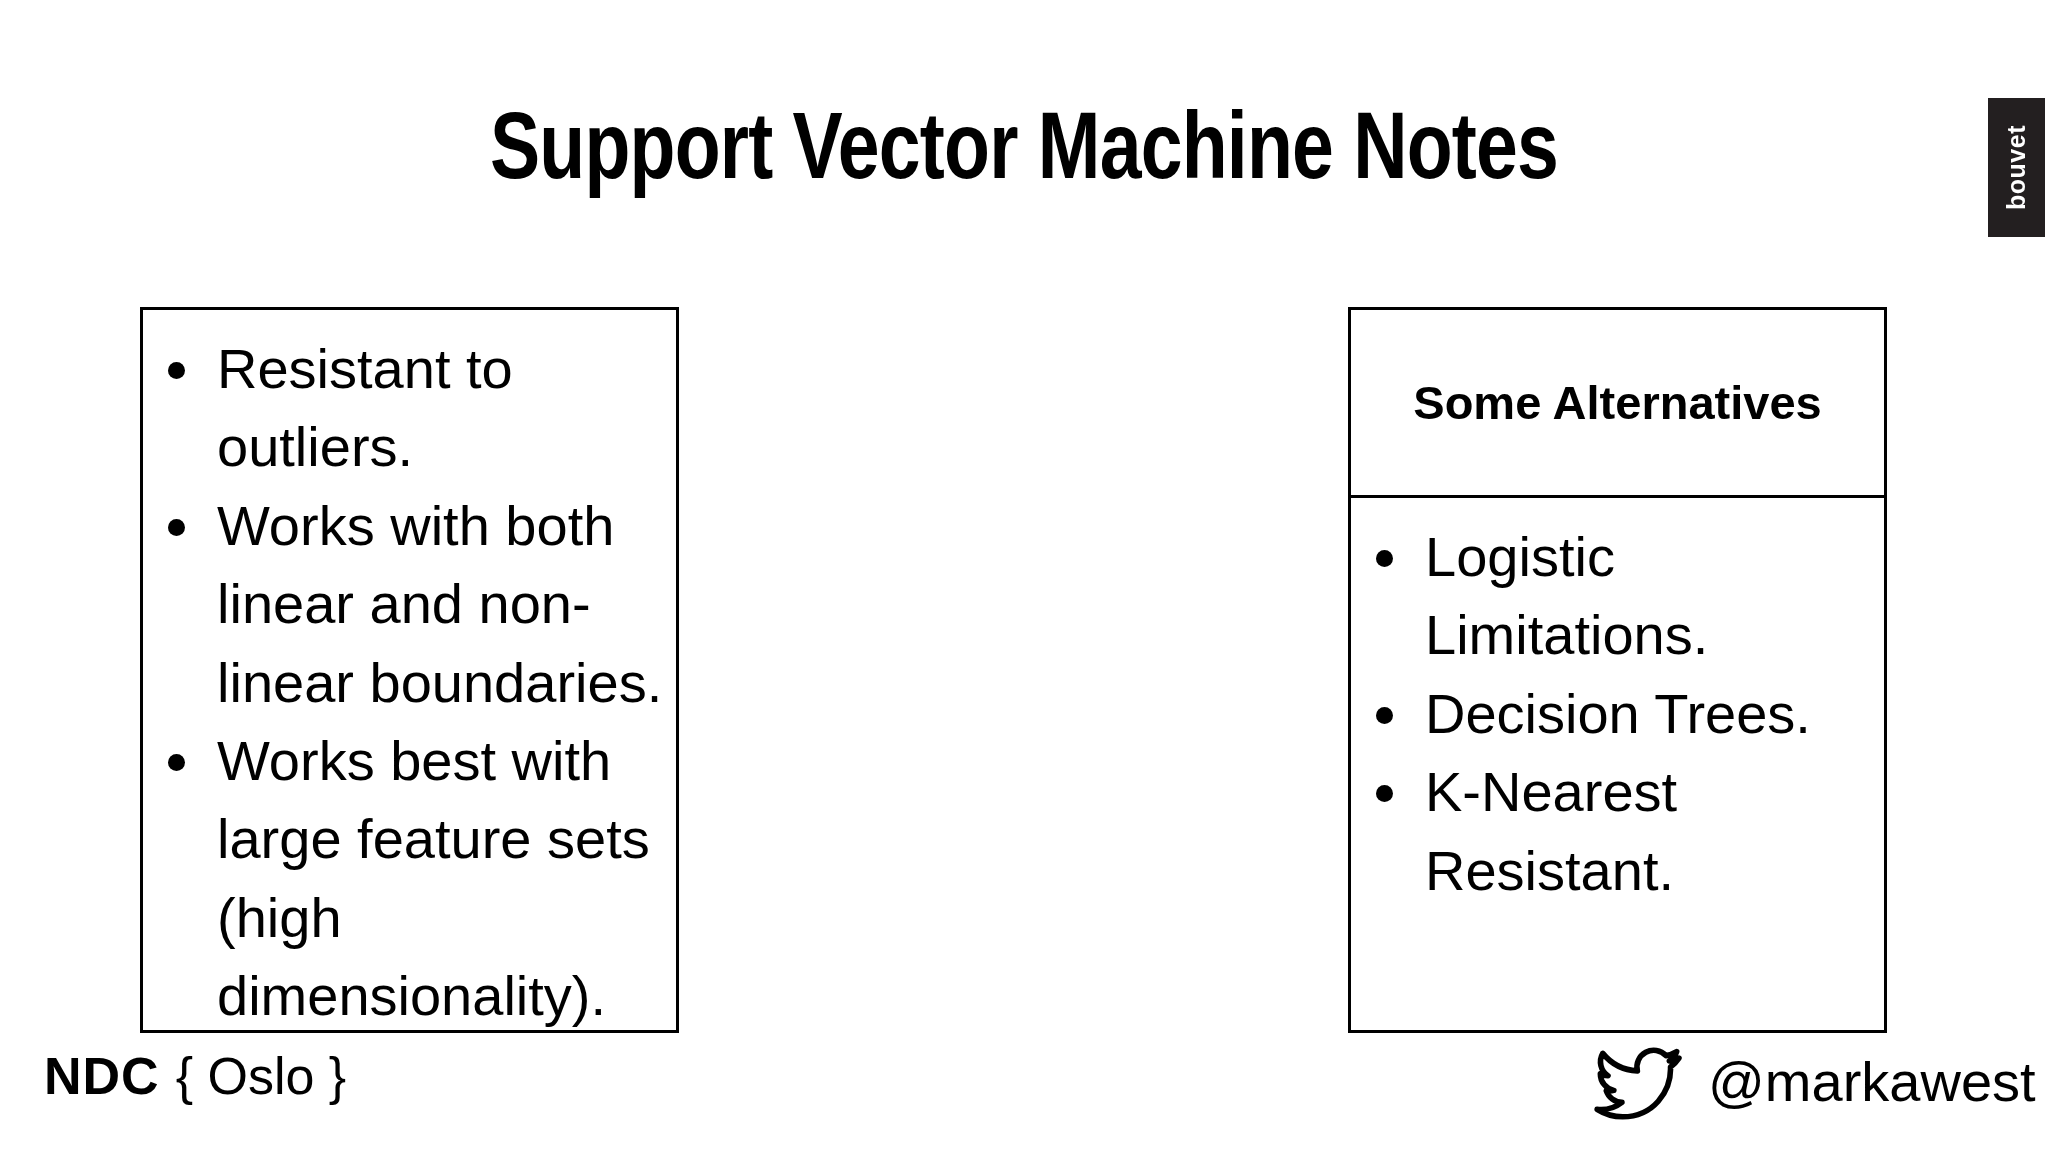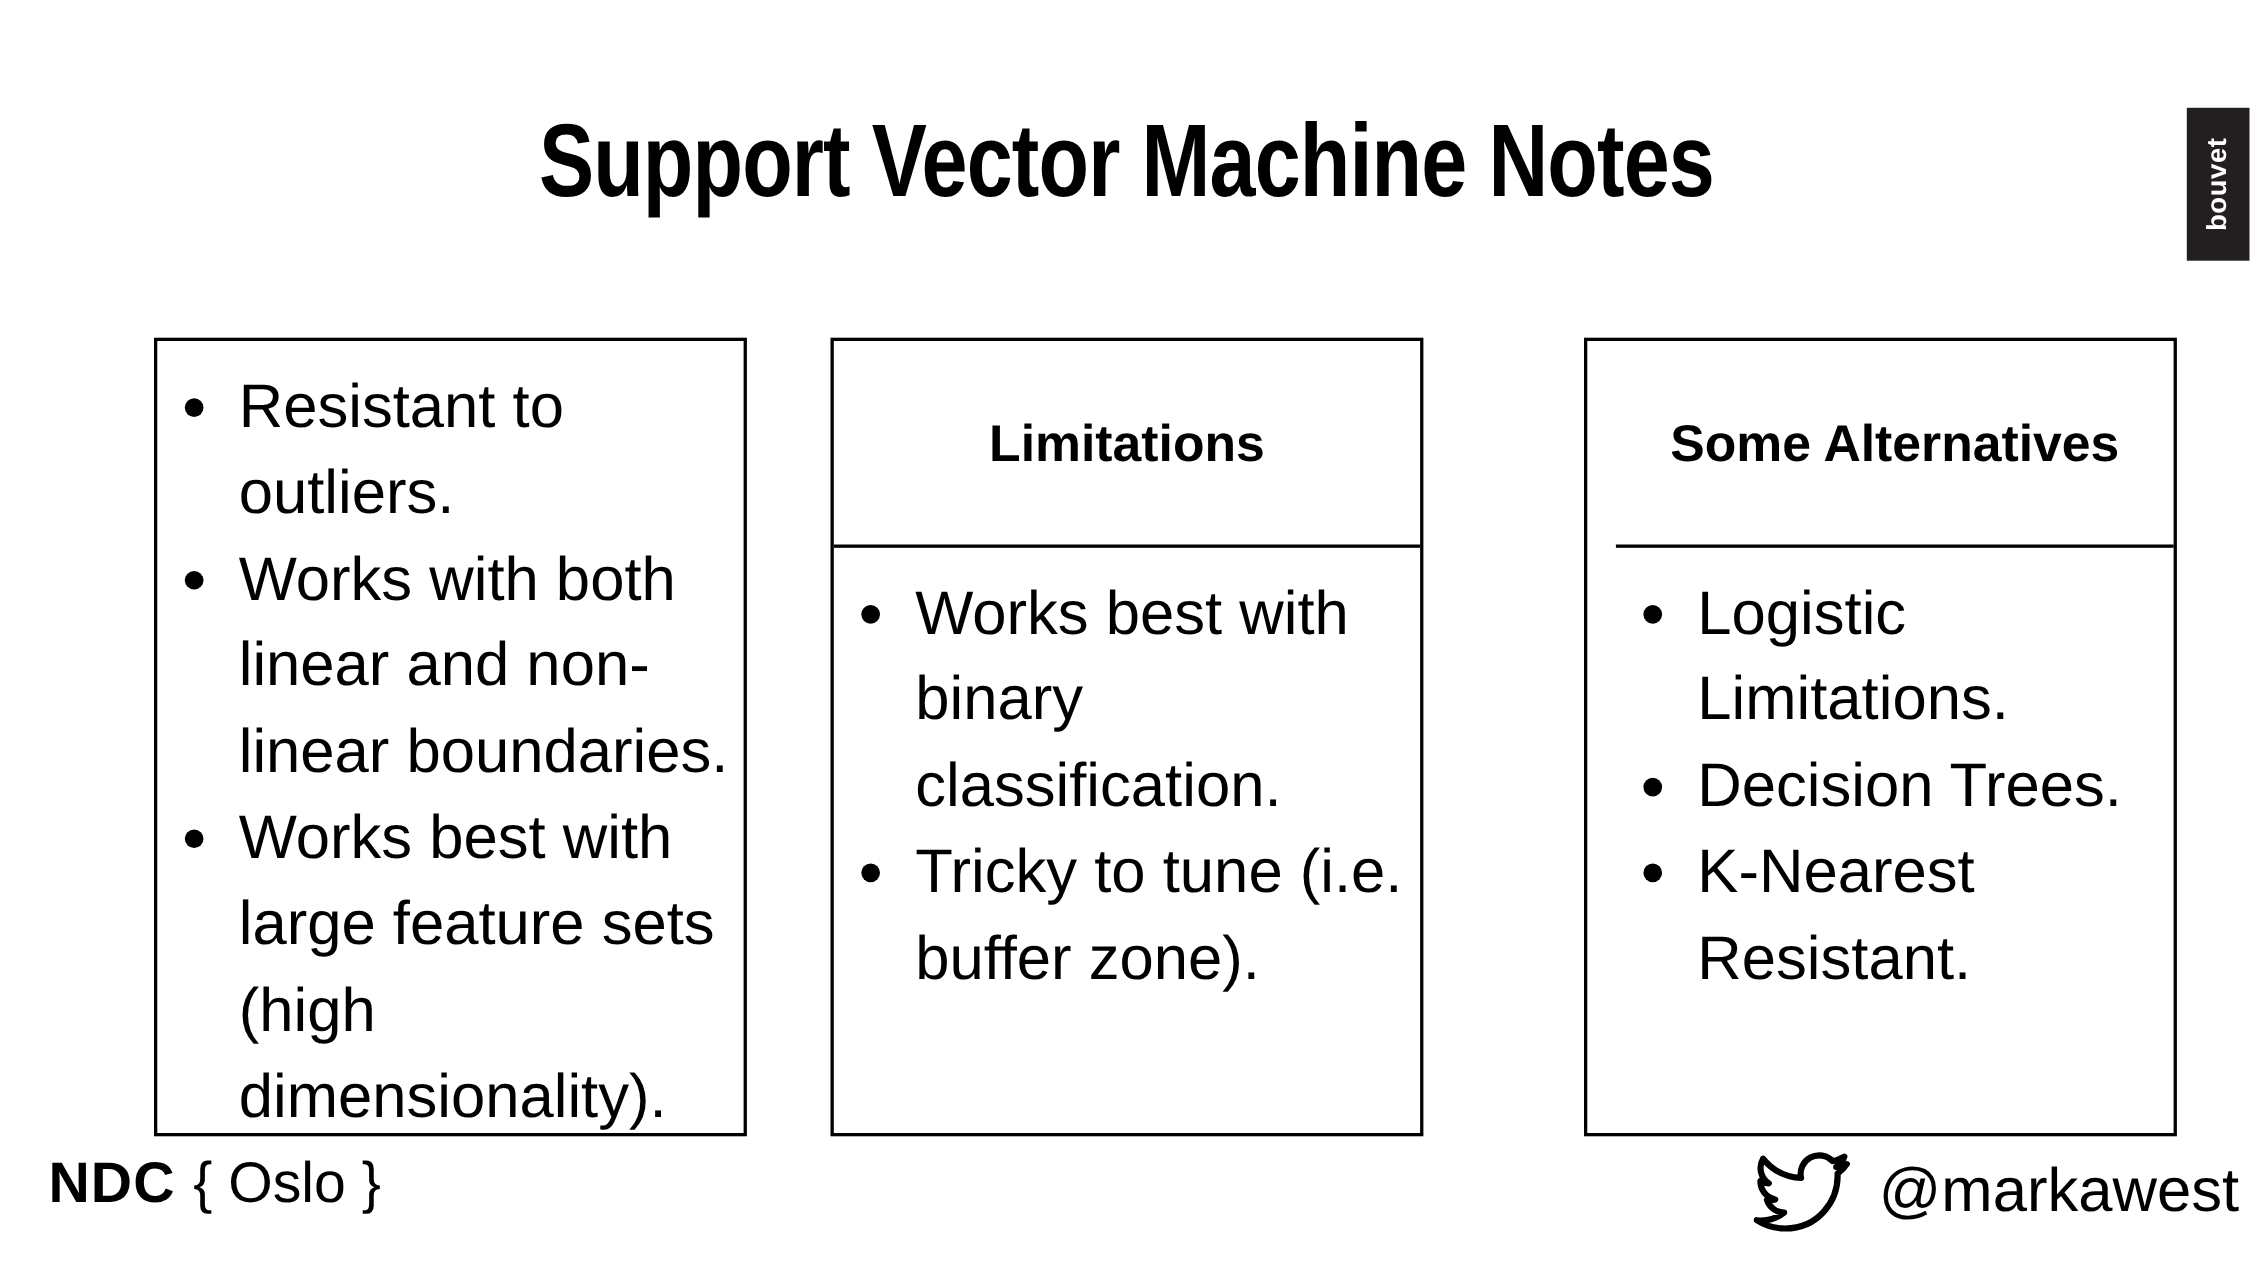--- a/index.html
+++ b/index.html
@@ -55,21 +55,21 @@
     position: absolute;
     top: 307px;
     width: 539px;
     height: 726px;
     border: 3px solid #000000;
     box-sizing: border-box;
     background: #ffffff;
   }
   .box.pos-0 { left: 140px; }
   .box.pos-1 { left: 755px; }
-  .box.pos-2 { left: 1440px; padding-left: 26px; }
+  .box.pos-2 { left: 1348px; }
 
   .box-header {
     height: 188px;
     border-bottom: 3px solid #000000;
     box-sizing: border-box;
     display: flex;
     align-items: center;
     justify-content: center;
     font-size: 47px;
     font-weight: 700;
@@ -122,29 +122,20 @@
   <div class="box pos-0">
     <div class="box-body">
       <ul>
         <li>Resistant to outliers.</li>
         <li>Works with both linear and non-linear boundaries.</li>
         <li>Works best with large feature sets (high dimensionality).</li>
       </ul>
     </div>
   </div>
 
-  <div class="box pos-1">
-    <div class="box-header">Limitations</div>
-    <div class="box-body">
-      <ul>
-        <li>Works best with binary classification.</li>
-        <li>Tricky to tune (i.e. buffer zone).</li>
-      </ul>
-    </div>
-  </div>
 
   <div class="box pos-2">
     <div class="box-header">Some Alternatives</div>
     <div class="box-body">
       <ul>
         <li>Logistic Limitations.</li>
         <li>Decision Trees.</li>
         <li>K-Nearest Resistant.</li>
       </ul>
     </div>

